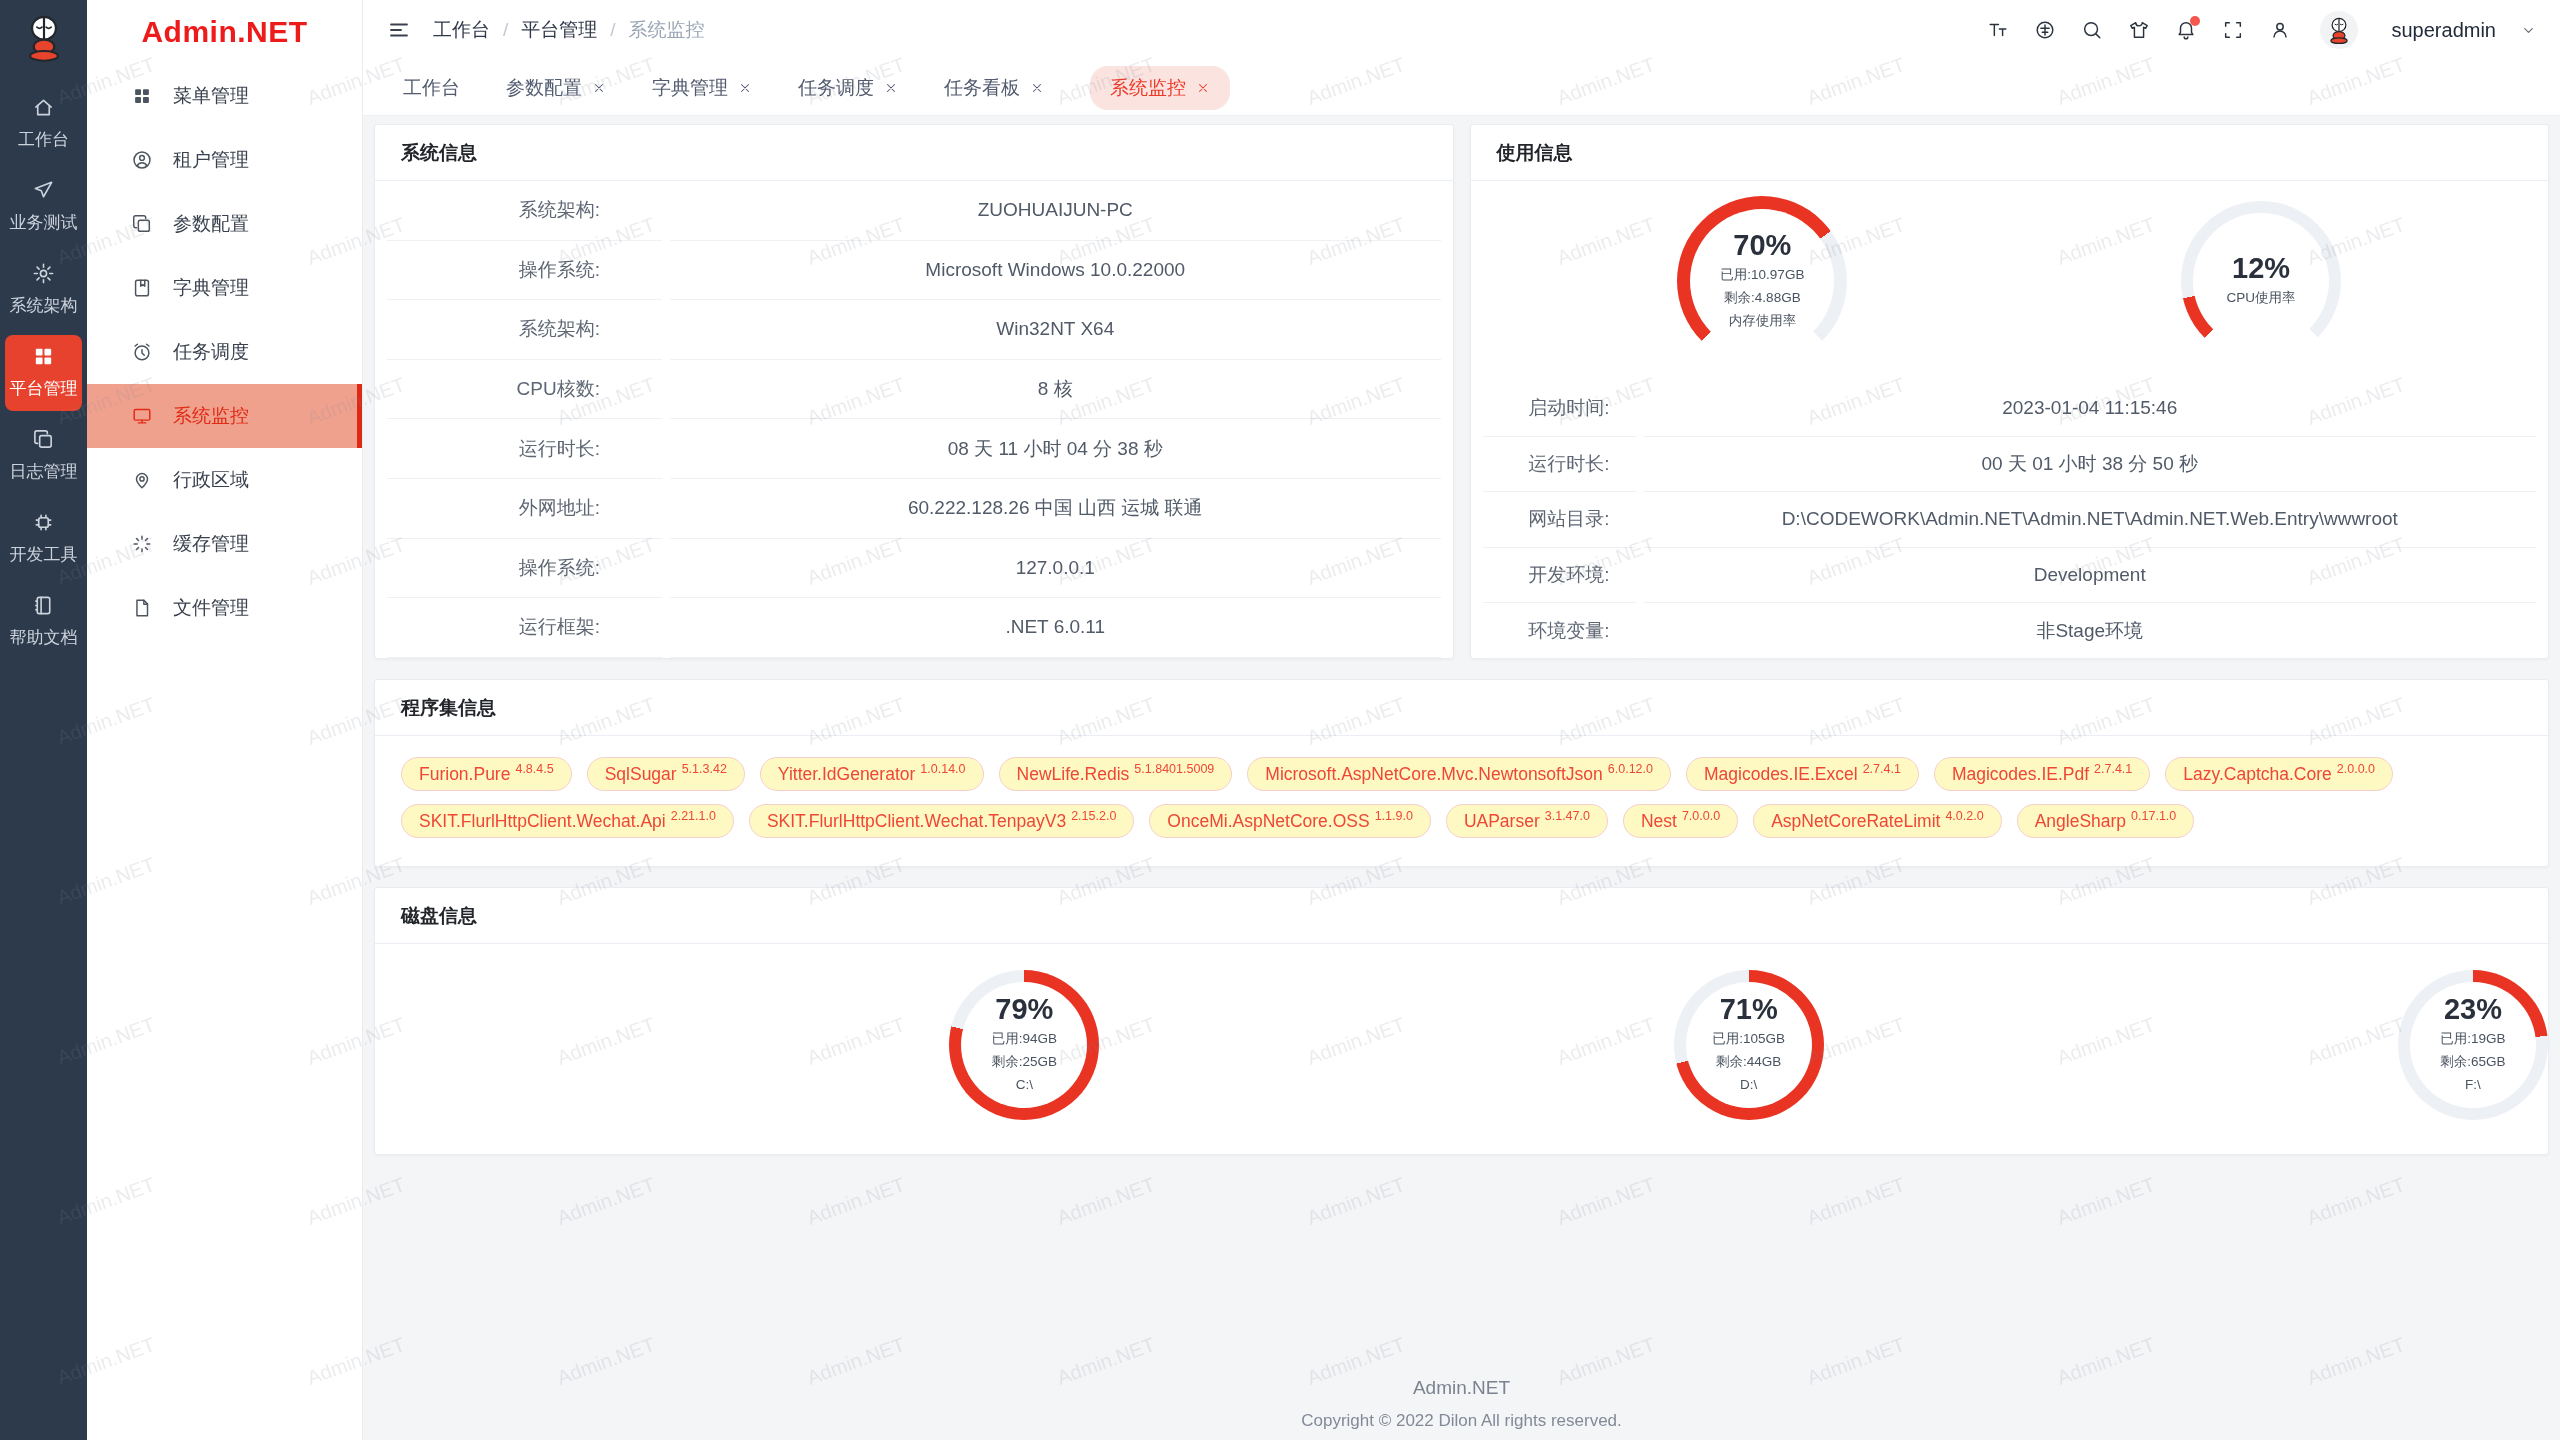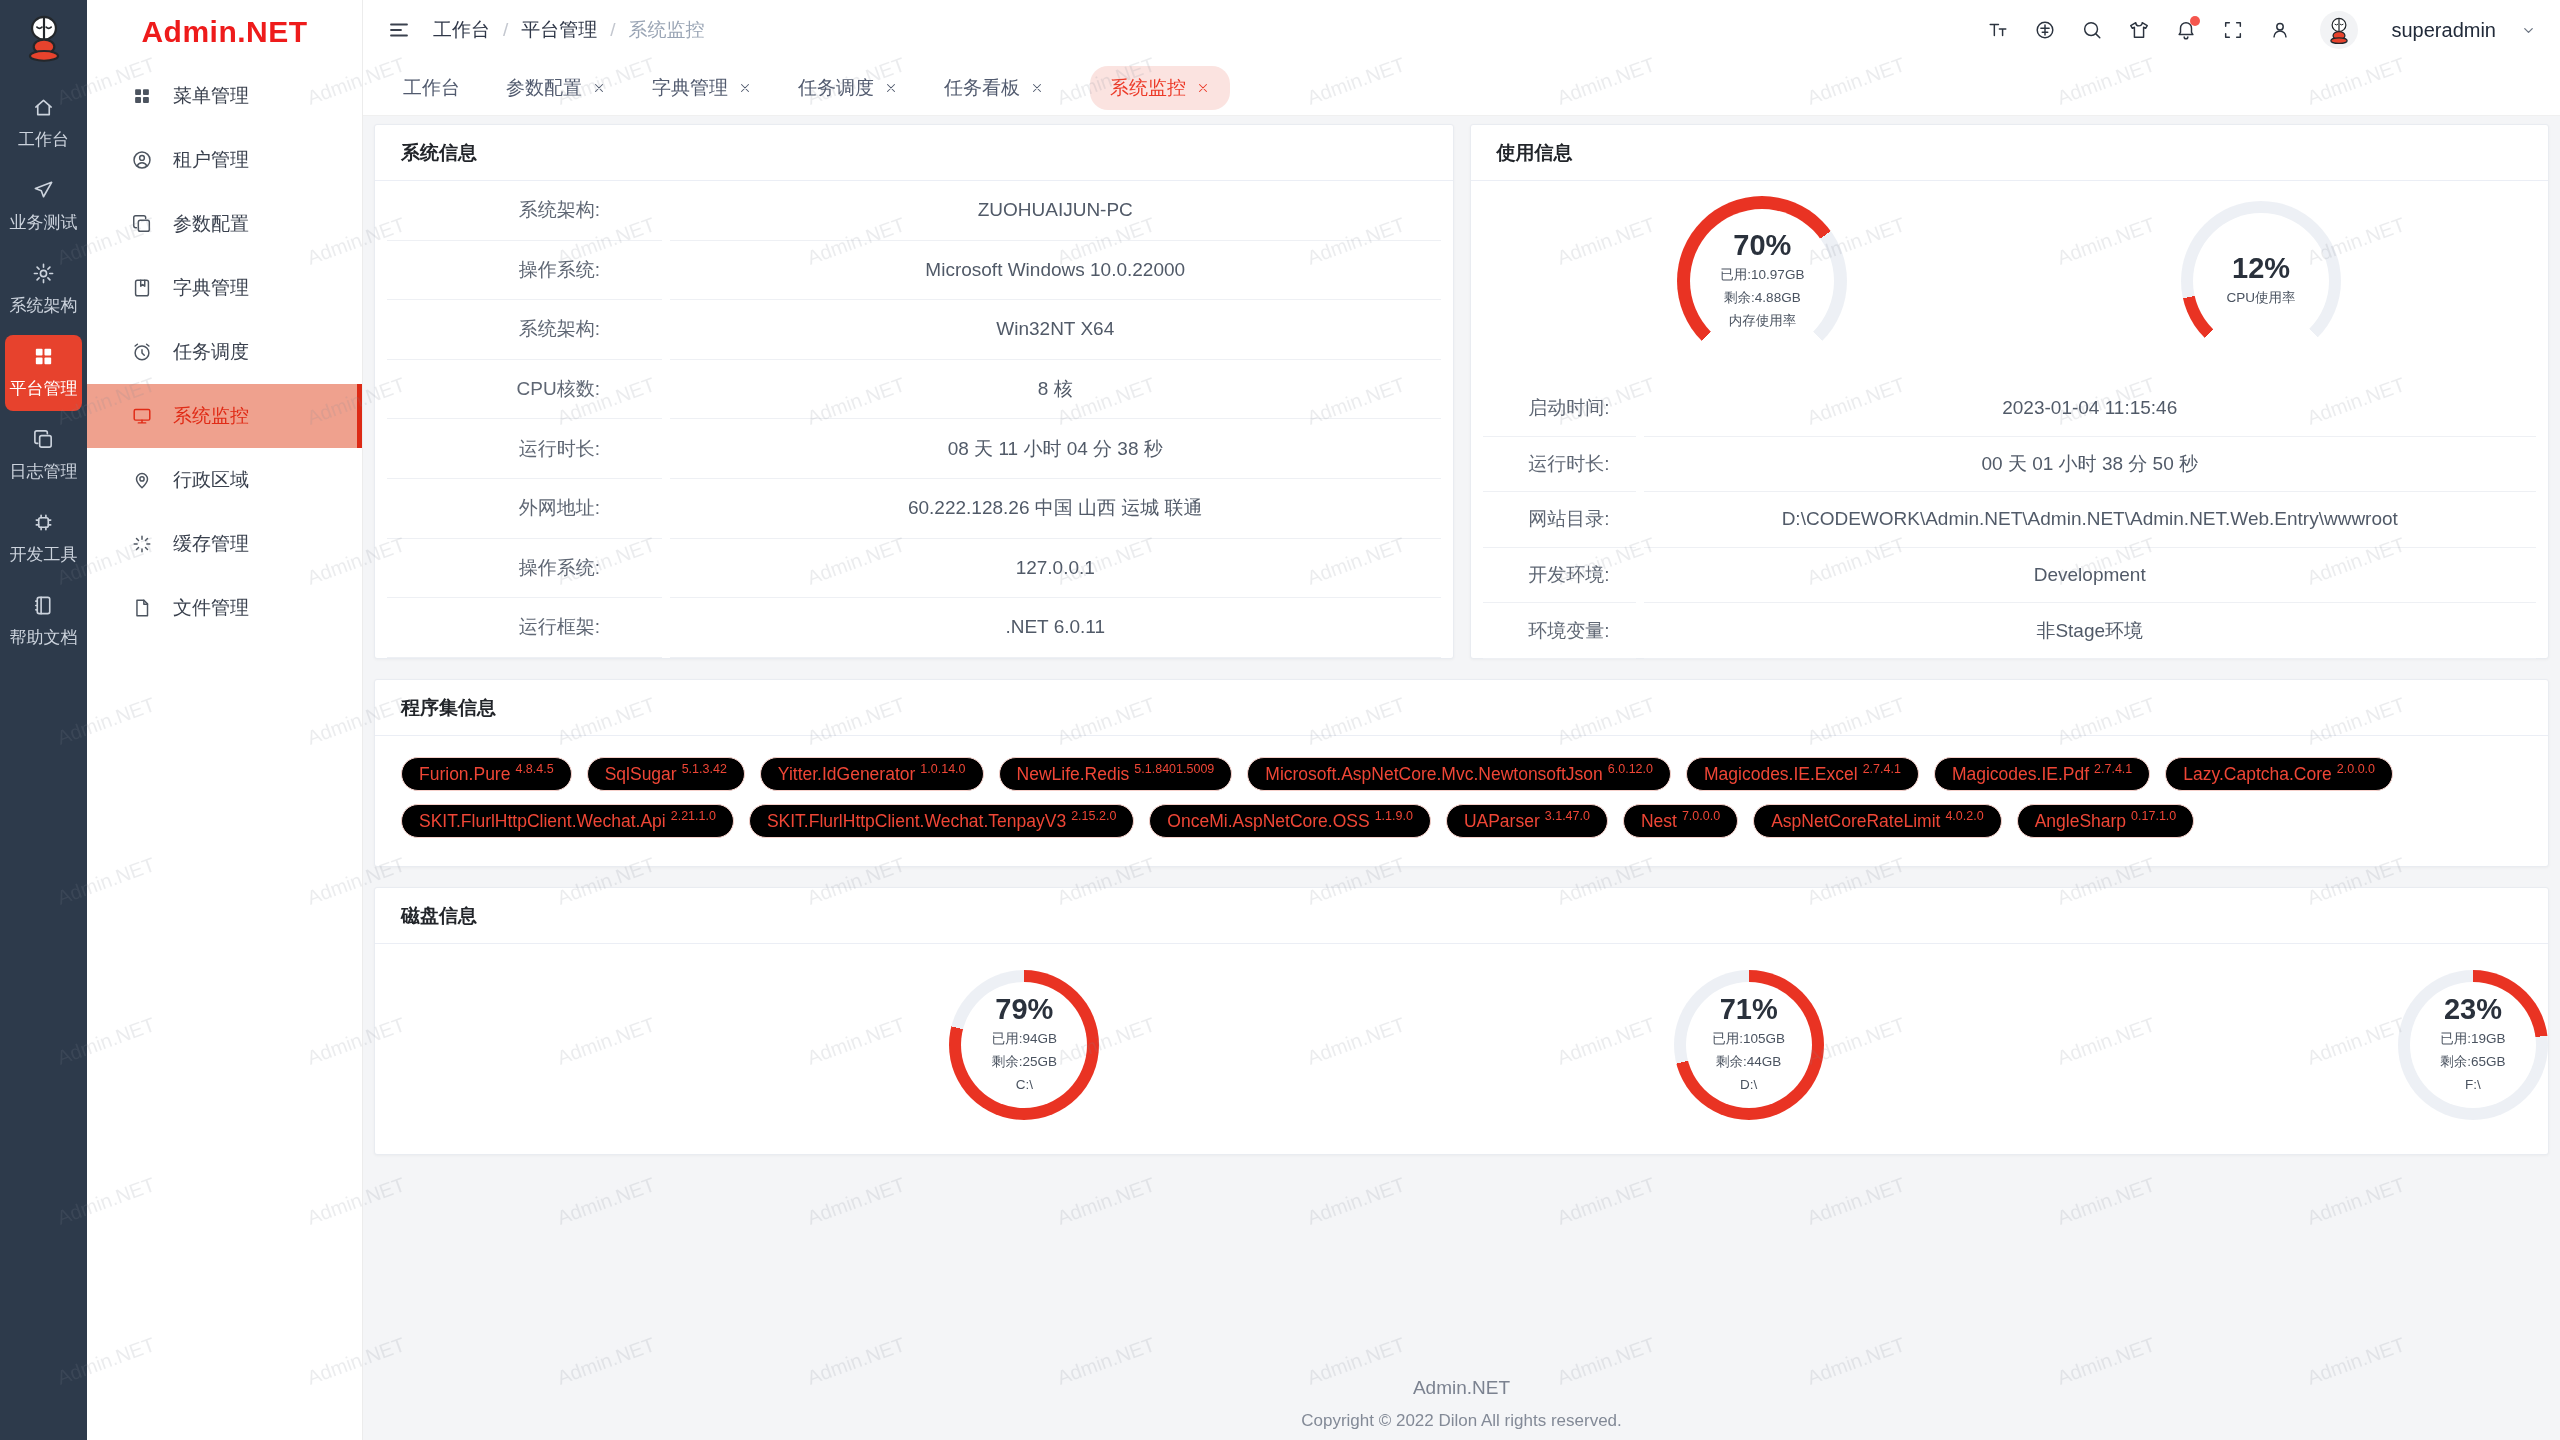--- a/index.html
+++ b/index.html
@@ -70,21 +70,21 @@
   .ring::before{content:"";position:absolute;inset:var(--t);border-radius:50%;background:#fff}
   .g360{background:conic-gradient(#e93323 calc(var(--p)*1%),#edf0f5 0)}
   .g270{background:conic-gradient(from 225deg,#e93323 0 calc(var(--p)*.75%),#edf0f5 calc(var(--p)*.75%) 75%,transparent 75%)}
   .gtext{position:absolute;inset:0;z-index:1;display:flex;flex-direction:column;align-items:center;justify-content:center}
   .gpct{font-size:29px;font-weight:600;color:#2a313c;margin-bottom:2px}
   .gline{font-size:13.5px;color:#4a5360;line-height:1.7}
 
   
   .asm-card{min-height:188px}
   .tags{padding:21px 26px 24px;display:flex;flex-wrap:wrap;gap:13px 15px}
-  .tag{height:34px;display:inline-flex;align-items:center;padding:0 17px;background:#000000;border:1px solid #f6d0ca;border-radius:17px;color:#ef4636;font-size:17.5px;white-space:nowrap}
+  .tag{height:34px;display:inline-flex;align-items:center;padding:0 17px;background:#fef9c3;border:1px solid #f6d0ca;border-radius:17px;color:#ef4636;font-size:17.5px;white-space:nowrap}
   .tag sup{font-size:12.5px;margin-left:5px;position:relative;top:-5px}
 
   
   .disk-card{height:268px}
   .disk-gauges{display:flex;padding-top:26px}
   .disk-col{flex:1;display:flex;justify-content:flex-end}
 
   
   .footer{margin-top:222px;text-align:center}
   .f1{font-size:19px;color:#7b8290;margin-bottom:12px}

